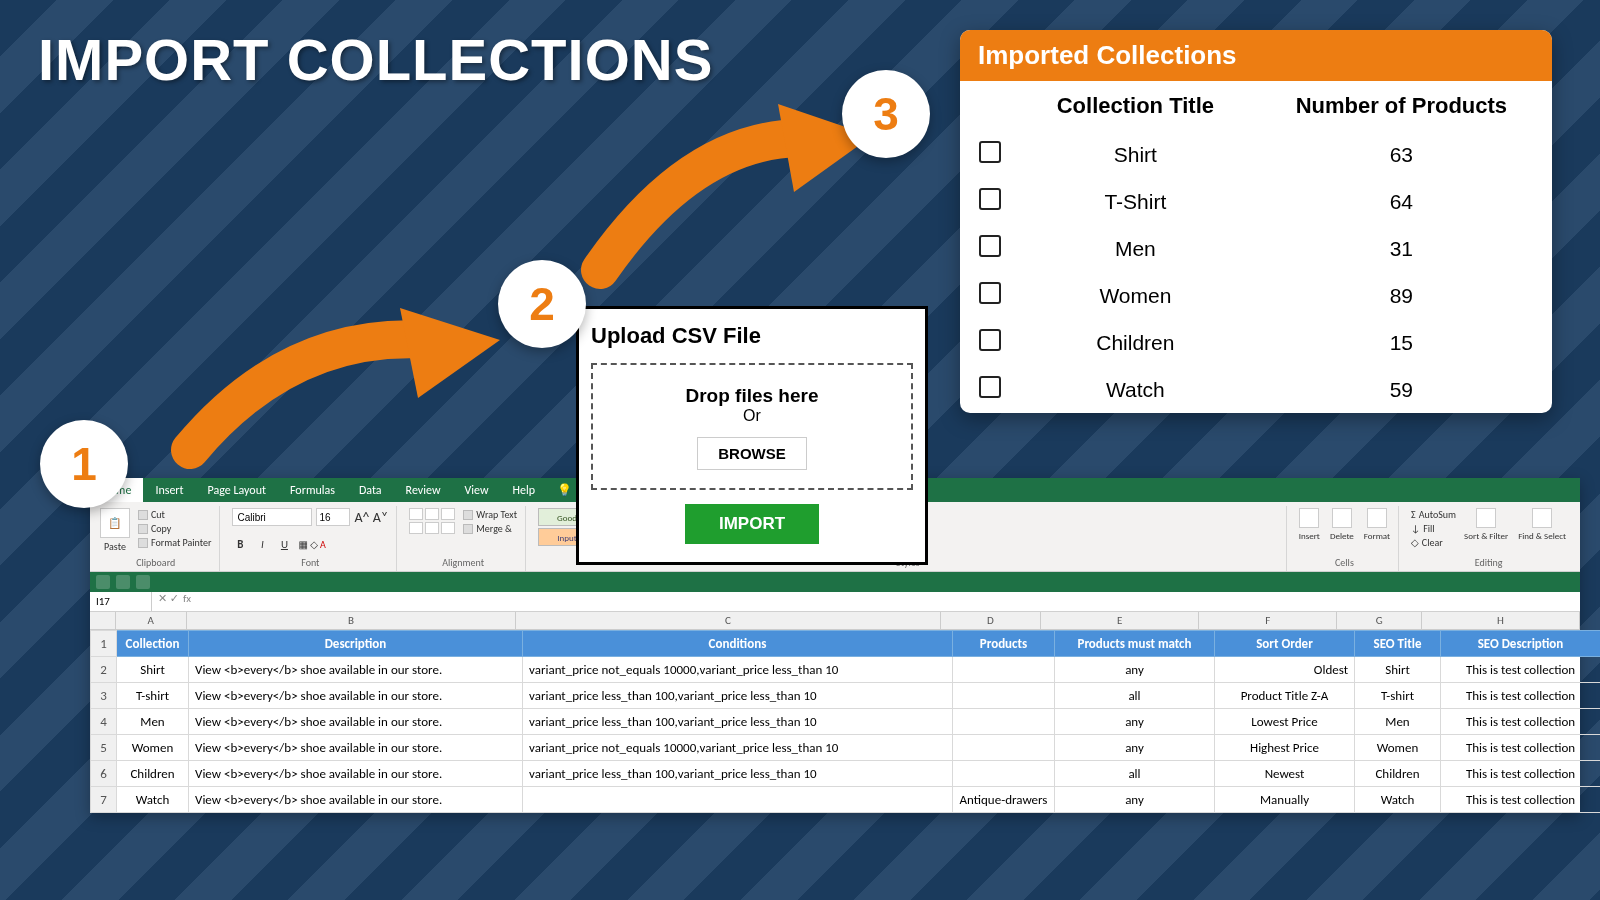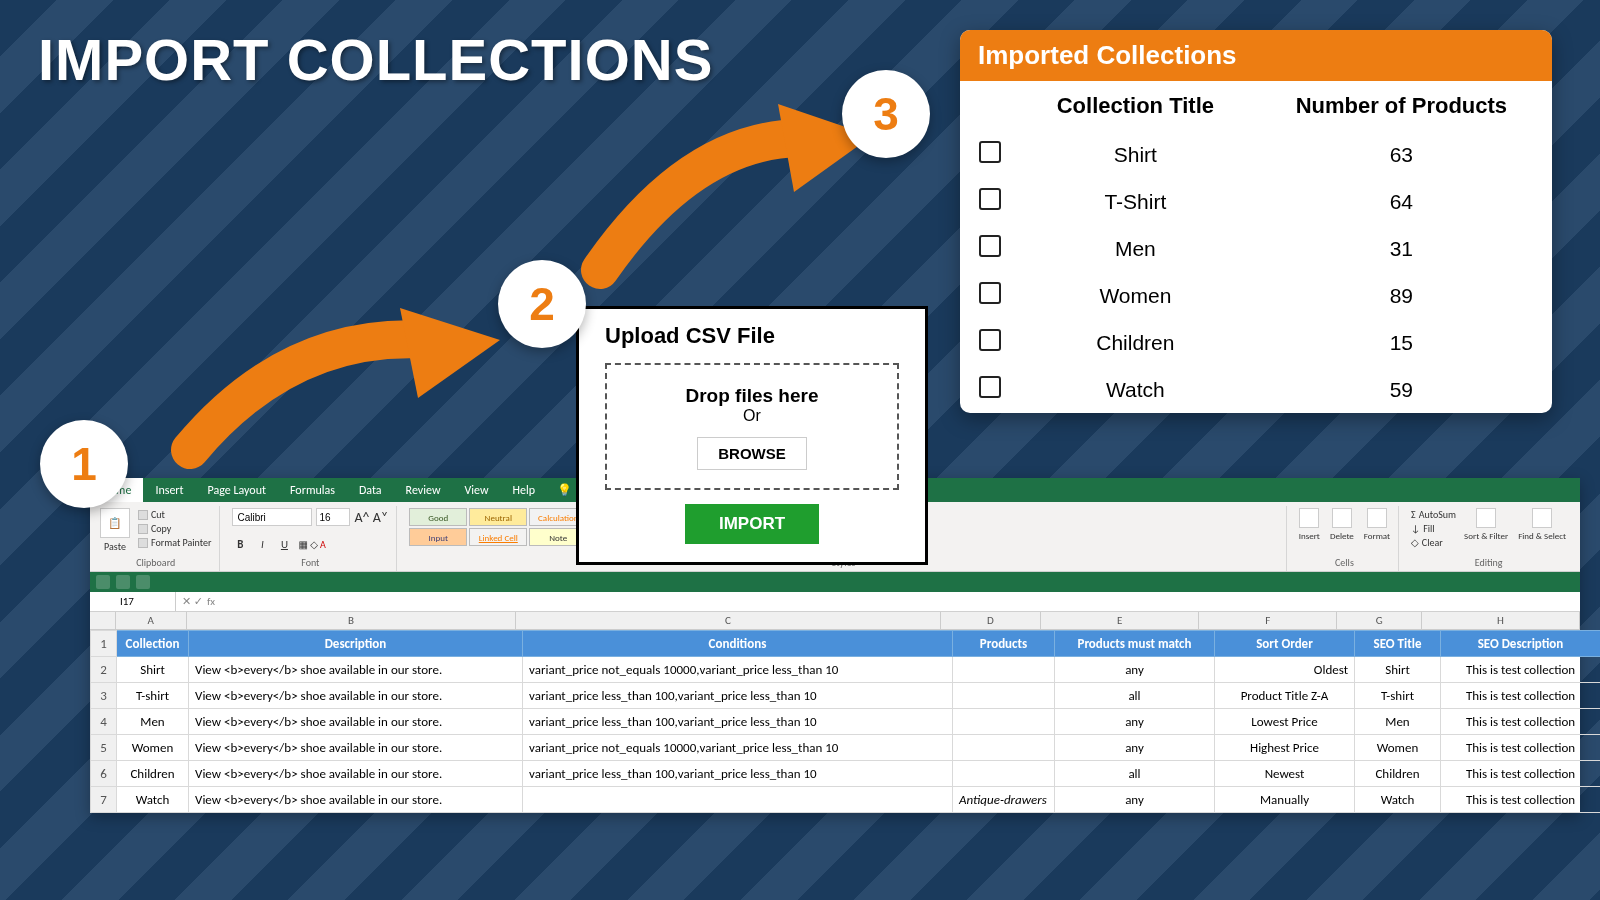--- a/index.html
+++ b/index.html
@@ -46,21 +46,21 @@
 .arrow svg { display: block; }
 
 
 .upload-panel {
   position: absolute;
   top: 306px;
   left: 576px;
   width: 352px;
   background: #fff;
   border: 3px solid #000;
-  padding: 14px 26px 18px;
+  padding: 14px 12px 18px;
   z-index: 15;
 }
 .upload-title { font-size: 22px; font-weight: 700; margin-bottom: 14px; }
 .dropzone {
   border: 2px dashed #555;
   text-align: center;
   padding: 20px 10px 18px;
   margin-bottom: 14px;
 }
 .drop-text { font-size: 19px; font-weight: 700; margin-bottom: 0; }
@@ -182,22 +182,20 @@
 .cell-icon { display:flex; flex-direction:column; align-items:center; font-size:9px; gap:2px; }
 .cell-ico { width:20px; height:20px; background:#fff; border:1px solid #ccc; }
 
 .qat { display:flex; background:#1e7145; padding:3px 6px; gap:6px; }
 .qat-icon { width:14px; height:14px; background:rgba(255,255,255,0.2); border-radius:2px; }
 
 .formula-bar {
   display:flex;
   border-bottom:1px solid #d0d0d0;
   background:#fff;
-  align-items:center;
-  padding-left:24px;
 }
 .name-box { width:62px; border-right:1px solid #ccc; padding:3px 6px; font-size:11px; }
 .fx-btns { display:flex; gap:4px; padding:0 6px; color:#888; font-size:11px; }
 .fx-input { flex:1; padding:3px 6px; font-style:italic; color:#888; font-size:11px; }
 
 .col-headers { display:flex; background:#f0f0f0; border-bottom:1px solid #ccc; }
 .rownum-hdr { width:26px; border-right:1px solid #ccc; }
 .col-hdr { text-align:center; border-right:1px solid #ccc; font-size:11px; padding:2px 0; color:#555; }
 
 .sheet table { width:100%; border-collapse:collapse; table-layout:fixed; }
@@ -355,20 +353,43 @@
         </div>
         <div class="style-buttons">
           <span class="style-btn" style="font-weight:700;">B</span>
           <span class="style-btn" style="font-style:italic;">I</span>
           <span class="style-btn" style="text-decoration:underline;">U</span>
           <span style="font-size:10px;">▦ ◇ <span style="color:#c00;">A</span></span>
         </div>
       </div>
       <div class="group-label">Font</div>
     </div>
+    <div class="ribbon-group">
+      <div class="group-content">
+        <div class="align-grid">
+          <div class="align-cell"></div>
+            <div class="align-cell"></div>
+            <div class="align-cell"></div>
+          <div class="align-cell"></div>
+            <div class="align-cell"></div>
+            <div class="align-cell"></div>
+        </div>
+        <div class="mini-stack">
+          <div class="mini-item">
+              <span class="mini-icon"></span>
+              <span>Wrap Text</span>
+            </div>
+          <div class="mini-item">
+              <span class="mini-icon"></span>
+              <span>Merge &amp;</span>
+            </div>
+        </div>
+      </div>
+      <div class="group-label">Alignment</div>
+    </div>
     <div class="ribbon-group" style="flex:1; min-width:280px;">
       <div class="group-content styles-grid">
         <div class="styles-row">
           <div class="style-pv" style="background:#e2efda;color:#375623;">Good</div>
           <div class="style-pv" style="background:#ffeb9c;color:#9c6500;">Neutral</div>
           <div class="style-pv" style="background:#f2f2f2;color:#fa7d00;">Calculation</div>
         </div>
         <div class="styles-row">
           <div class="style-pv" style="background:#ffcc99;color:#3f3f76;">Input</div>
           <div class="style-pv" style="color:#fa7d00;text-decoration:underline;">Linked Cell</div>
@@ -514,21 +535,21 @@
             <td style="text-align:center;">all</td>
             <td style="text-align:center;">Newest</td>
             <td style="text-align:center;">Children</td>
             <td style="text-align:center;">This is test collection</td>
           </tr>
           <tr>
             <td class="rownum">7</td>
             <td style="text-align:center;">Watch</td>
             <td style="">View &lt;b&gt;every&lt;/b&gt; shoe available in our store.</td>
             <td style=""></td>
-            <td style="text-align:left;font-style:italic;">Antique-drawers</td>
+            <td style="text-align:center;">Antique-drawers</td>
             <td style="text-align:center;">any</td>
             <td style="text-align:center;">Manually</td>
             <td style="text-align:center;">Watch</td>
             <td style="text-align:center;">This is test collection</td>
           </tr>
         </tbody>
       </table>
   </div>
 </div>
 

